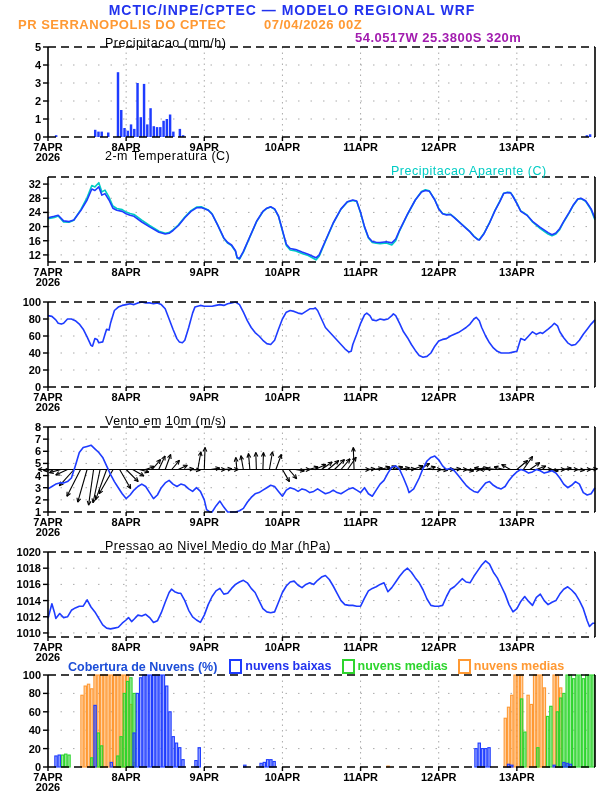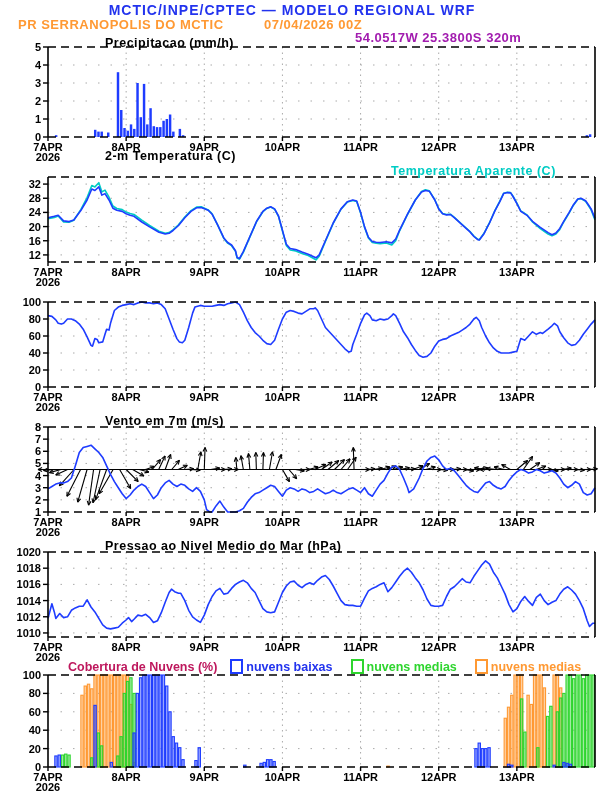--- a/index.html
+++ b/index.html
@@ -3,34 +3,34 @@
 <meta charset="utf-8">
 <style>
   html,body{margin:0;padding:0;background:#ffffff;}
   #page{position:relative;width:612px;height:792px;background:#fff;overflow:hidden;
         font-family:"Liberation Sans","DejaVu Sans",sans-serif;}
   .hdr1{position:absolute;top:2px;left:0;width:584px;text-align:center;font-size:14px;
         font-weight:bold;letter-spacing:1px;}
   .hdr2a{position:absolute;top:17px;left:18px;font-size:13px;font-weight:bold;letter-spacing:.5px;}
   .hdr2b{position:absolute;top:17px;left:233px;font-size:13px;font-weight:bold;letter-spacing:.5px;margin-left:31px;}
   .hdr3{position:absolute;top:30px;left:355px;font-size:13px;font-weight:bold;letter-spacing:.5px;}
-  .ptitle{position:absolute;font-size:12.5px;font-weight:bold;color:#000;letter-spacing:.5px;white-space:nowrap;padding-left:33px;}
+  .ptitle{position:absolute;font-size:12.5px;font-weight:normal;color:#000;letter-spacing:.5px;white-space:nowrap;padding-left:33px;}
   .legendrow{position:absolute;top:659px;left:68px;font-size:12.5px;font-weight:bold;
              display:flex;align-items:center;white-space:nowrap;}
-  .legendrow .ttl{color:#be185d;margin-right:5px;}
-  .lgitem{display:flex;align-items:center;margin-right:10px;margin-left:8px;}
+  .legendrow .ttl{color:#1d4ed8;margin-right:12px;}
+  .lgitem{display:flex;margin-right:10px;}
   .lgsq{display:inline-block;width:9px;height:11px;border:2px solid;background:#fff;margin-right:3px;}
   svg{position:absolute;top:0;left:0;}
 </style>
 </head>
 <body>
 
 <div id="page">
   <div class="hdr1" style="color:#2233ee">MCTIC/INPE/CPTEC — MODELO REGIONAL WRF</div>
-  <div class="hdr2a" style="color:#ff9933">PR SERRANOPOLIS DO MCTIC</div>
+  <div class="hdr2a" style="color:#ff9933">PR SERRANOPOLIS DO CPTEC</div>
   <div class="hdr2b" style="color:#ff9933">07/04/2026 00Z</div>
   <div class="hdr3" style="color:#a21caf">54.0517W 25.3800S 320m</div>
 
   <svg id="chart-svg" width="612" height="792">
       <g>
         <line x1="126.14285714285714" y1="47" x2="126.14285714285714" y2="137" stroke="#aaaaaa" stroke-width="1" stroke-dasharray="1.5 4"></line>
         <line x1="204.28571428571428" y1="47" x2="204.28571428571428" y2="137" stroke="#aaaaaa" stroke-width="1" stroke-dasharray="1.5 4"></line>
         <line x1="282.42857142857144" y1="47" x2="282.42857142857144" y2="137" stroke="#aaaaaa" stroke-width="1" stroke-dasharray="1.5 4"></line>
         <line x1="360.57142857142856" y1="47" x2="360.57142857142856" y2="137" stroke="#aaaaaa" stroke-width="1" stroke-dasharray="1.5 4"></line>
         <line x1="438.7142857142857" y1="47" x2="438.7142857142857" y2="137" stroke="#aaaaaa" stroke-width="1" stroke-dasharray="1.5 4"></line>
@@ -678,22 +678,22 @@
         <text x="360.57142857142856" y="781" text-anchor="middle" font-size="11" font-weight="bold" fill="#000" font-family="&quot;Liberation Sans&quot;,&quot;DejaVu Sans&quot;,sans-serif">11APR</text>
         <line x1="438.7142857142857" y1="767" x2="438.7142857142857" y2="771" stroke="#000" stroke-width="1.4"></line>
         <text x="438.7142857142857" y="781" text-anchor="middle" font-size="11" font-weight="bold" fill="#000" font-family="&quot;Liberation Sans&quot;,&quot;DejaVu Sans&quot;,sans-serif">12APR</text>
         <line x1="516.8571428571429" y1="767" x2="516.8571428571429" y2="771" stroke="#000" stroke-width="1.4"></line>
         <text x="516.8571428571429" y="781" text-anchor="middle" font-size="11" font-weight="bold" fill="#000" font-family="&quot;Liberation Sans&quot;,&quot;DejaVu Sans&quot;,sans-serif">13APR</text>
       </g>
     </svg>
 
   <div class="ptitle" style="left:72px;top:36px">Precipitacao (mm/h)</div>
   <div class="ptitle" style="left:72px;top:149px">2-m Temperatura (C)</div>
-  <div class="ptitle" style="left:358px;top:164px;color:#00ccc4">Temperatura Aparente (C)</div>
-  <div class="ptitle" style="left:72px;top:414px">Vento em 7m (m/s)</div>
+  <div class="ptitle" style="left:358px;top:164px;color:#00ccc4">Precipitacao Aparente (C)</div>
+  <div class="ptitle" style="left:72px;top:414px">Vento em 10m (m/s)</div>
   <div class="ptitle" style="left:72px;top:539px">Pressao ao Nivel Medio do Mar (hPa)</div>
 
   <div class="legendrow">
     <span class="ttl">Cobertura de Nuvens (%)</span>
     <span class="lgitem">
       <span class="lgsq" style="border-color: rgb(30, 60, 255);"></span>
       <span style="color:#2233ee">nuvens baixas</span>
     </span>
     <span class="lgitem">
       <span class="lgsq" style="border-color: rgb(46, 213, 46);"></span>

